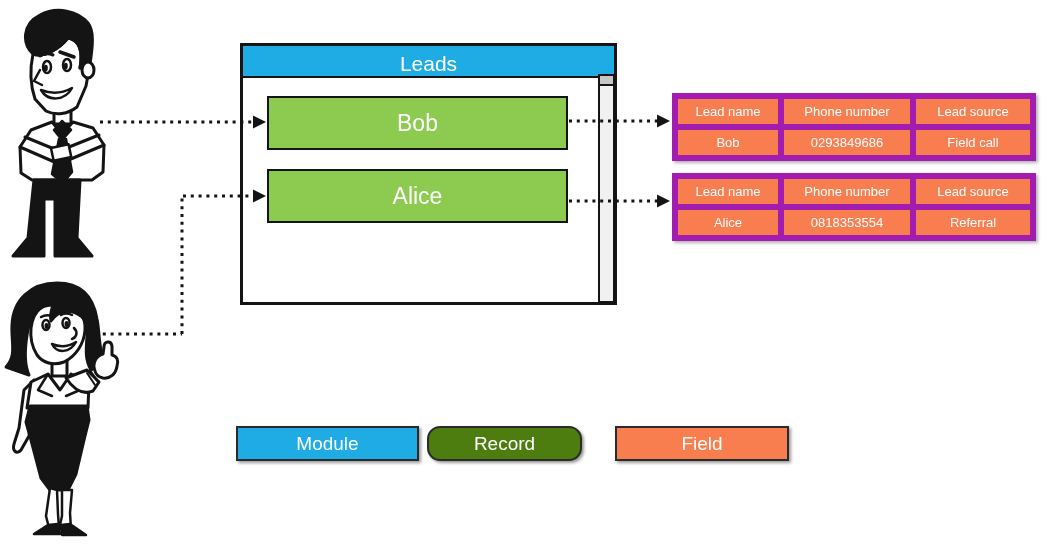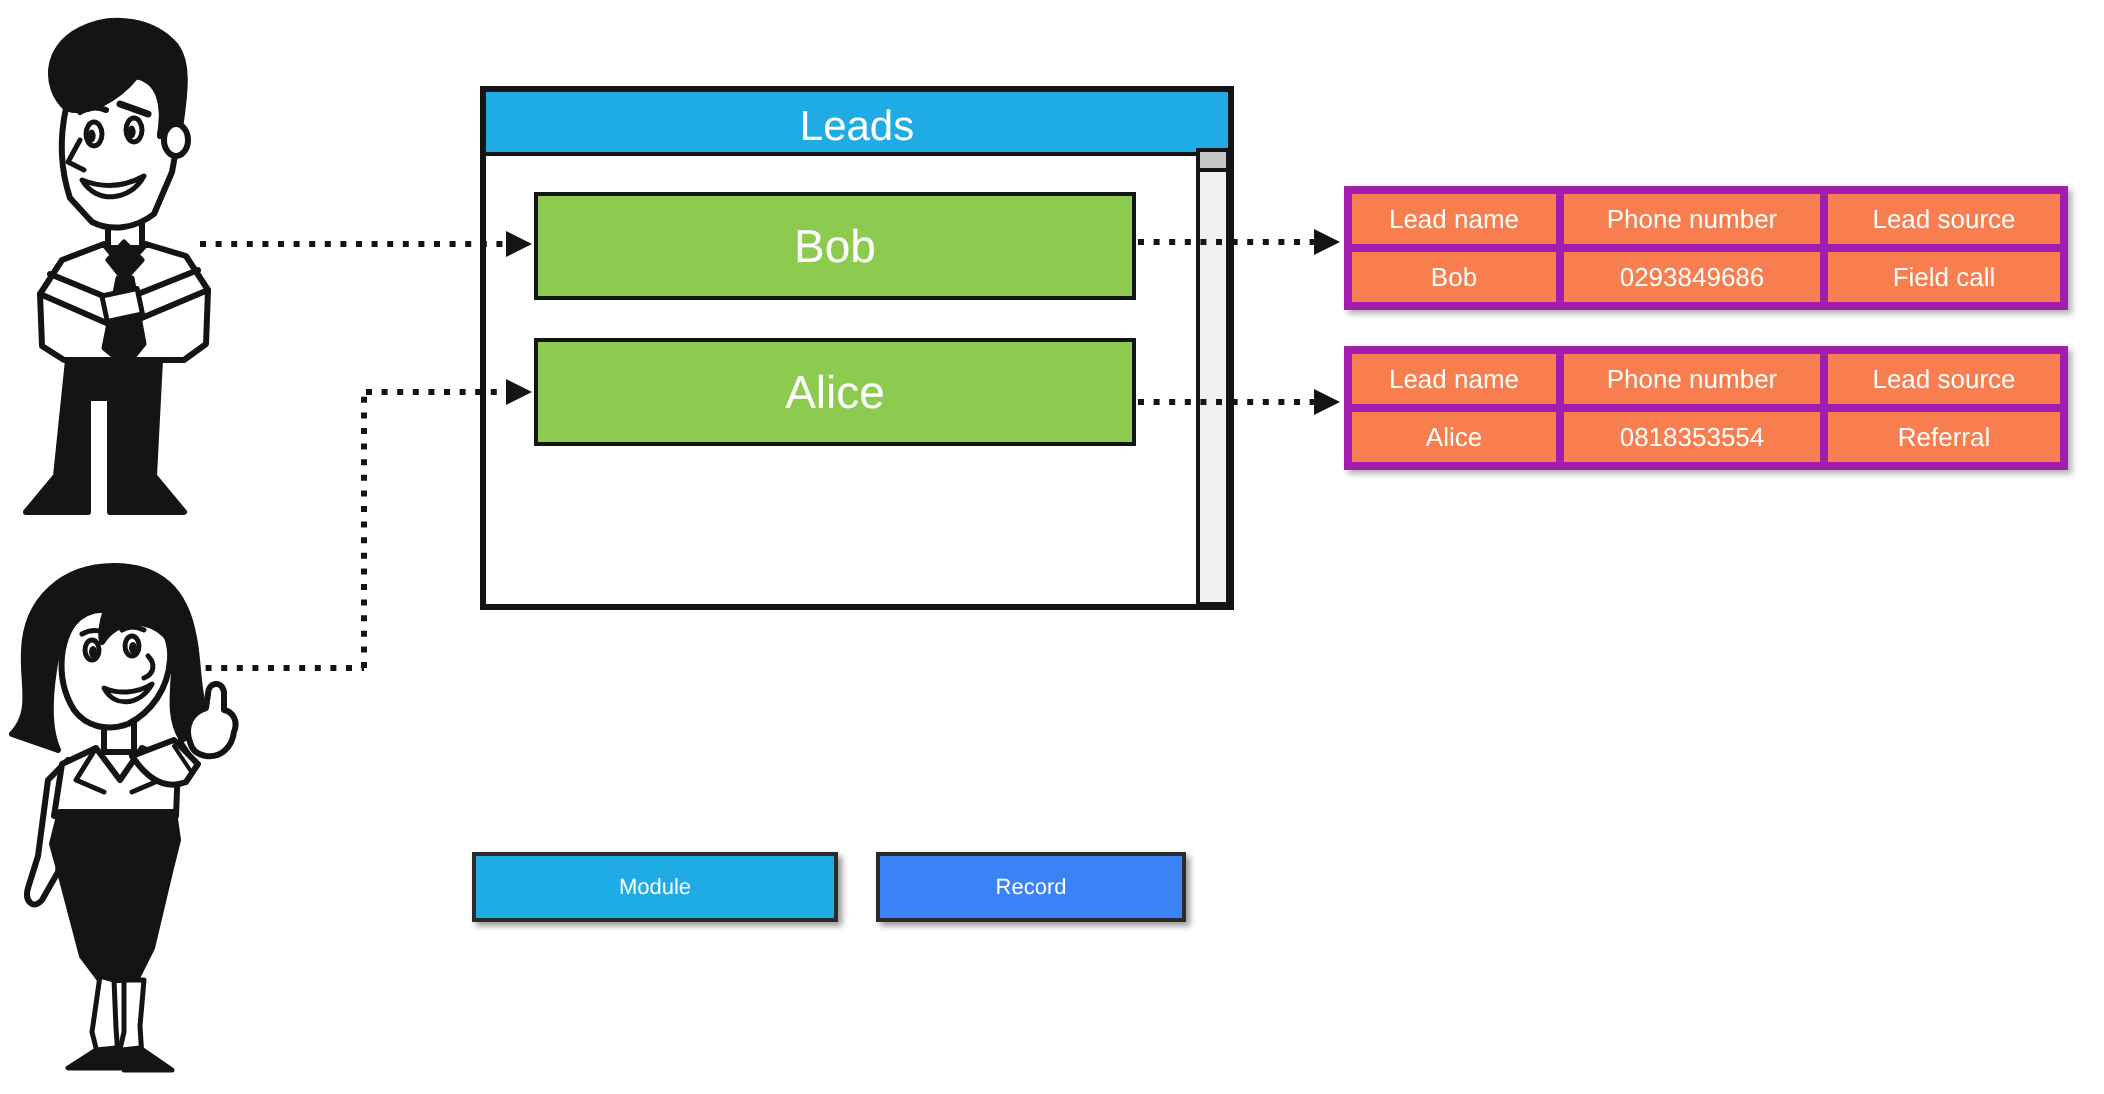--- a/index.html
+++ b/index.html
@@ -20,33 +20,33 @@
     display:flex;align-items:center;justify-content:center;color:#fff;font-size:23px;
   }
   .record.bob{left:267px;top:96px;}
   .record.alice{left:267px;top:169px;}
   .scrollbar{left:598px;top:74px;width:17px;height:229px;background:#F1F1F1;border:2px solid #141414;}
   .scroll-thumb{position:absolute;left:0;right:0;top:0;height:8px;background:#C6C6C6;border-bottom:2px solid #141414;}
   
   .field-table{position:absolute;border-collapse:collapse;table-layout:fixed;
     box-shadow:2px 2px 3px rgba(0,0,0,0.3);}
   .field-table td,.field-table th{
-    border:4px solid #a21caf;background:#F87D4F;color:#fff;font-size:13px;font-weight:normal;
+    border:6px solid #a21caf;background:#F87D4F;color:#fff;font-size:13px;font-weight:normal;
     text-align:center;height:25px;padding:0;
   }
   .field-table.t1{left:672px;top:93px;}
   .field-table.t2{left:672px;top:173px;}
   
   .legend-box{
     position:absolute;top:426px;height:31px;border:2px solid #2b2b2b;
     box-shadow:2px 2px 3px rgba(0,0,0,0.4);
-    display:flex;align-items:center;justify-content:center;color:#fff;font-size:11px;
+    display:flex;align-items:center;justify-content:center;color:#fff;font-size:19px;
   }
   .legend-module{left:236px;width:179px;background:#1FABE4;}
-  .legend-record{left:438px;width:151px;background:#3b82f6;}
+  .legend-record{left:427px;width:151px;background:#4d7c0f;border-radius:13px;}
   .legend-field{left:615px;width:170px;background:#F87D4F;}
   
   .arrows{left:0;top:0;width:1052px;height:547px;pointer-events:none;}
   .fig-man{left:10px;top:8px;width:115px;height:256px;}
   .fig-woman{left:0px;top:278px;width:130px;height:268px;}
 </style>
 </head>
 <body>
 
 <div class="canvas">
@@ -173,14 +173,17 @@
     </tr>
   </tbody>
     </table>
 
   <div class="legend-box legend-module">
     <span>Module</span>
   </div>
   <div class="legend-box legend-record">
     <span>Record</span>
   </div>
+  <div class="legend-box legend-field">
+    <span>Field</span>
+  </div>
 
 </div>
 
 </body></html>

